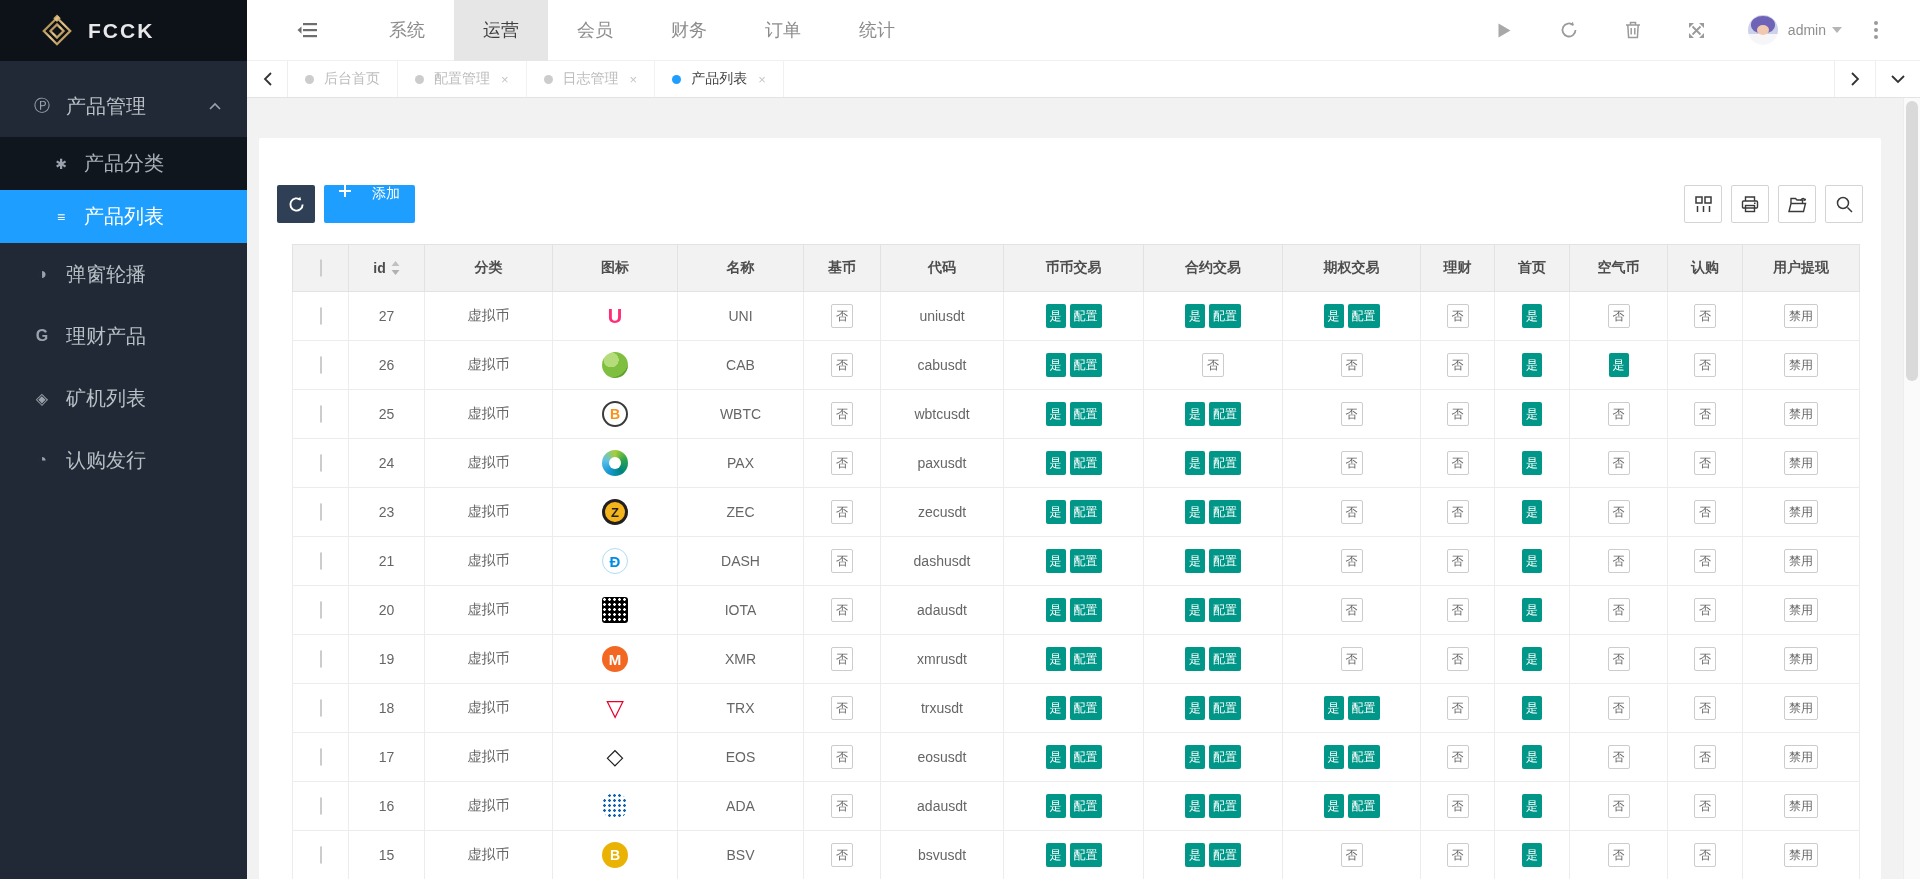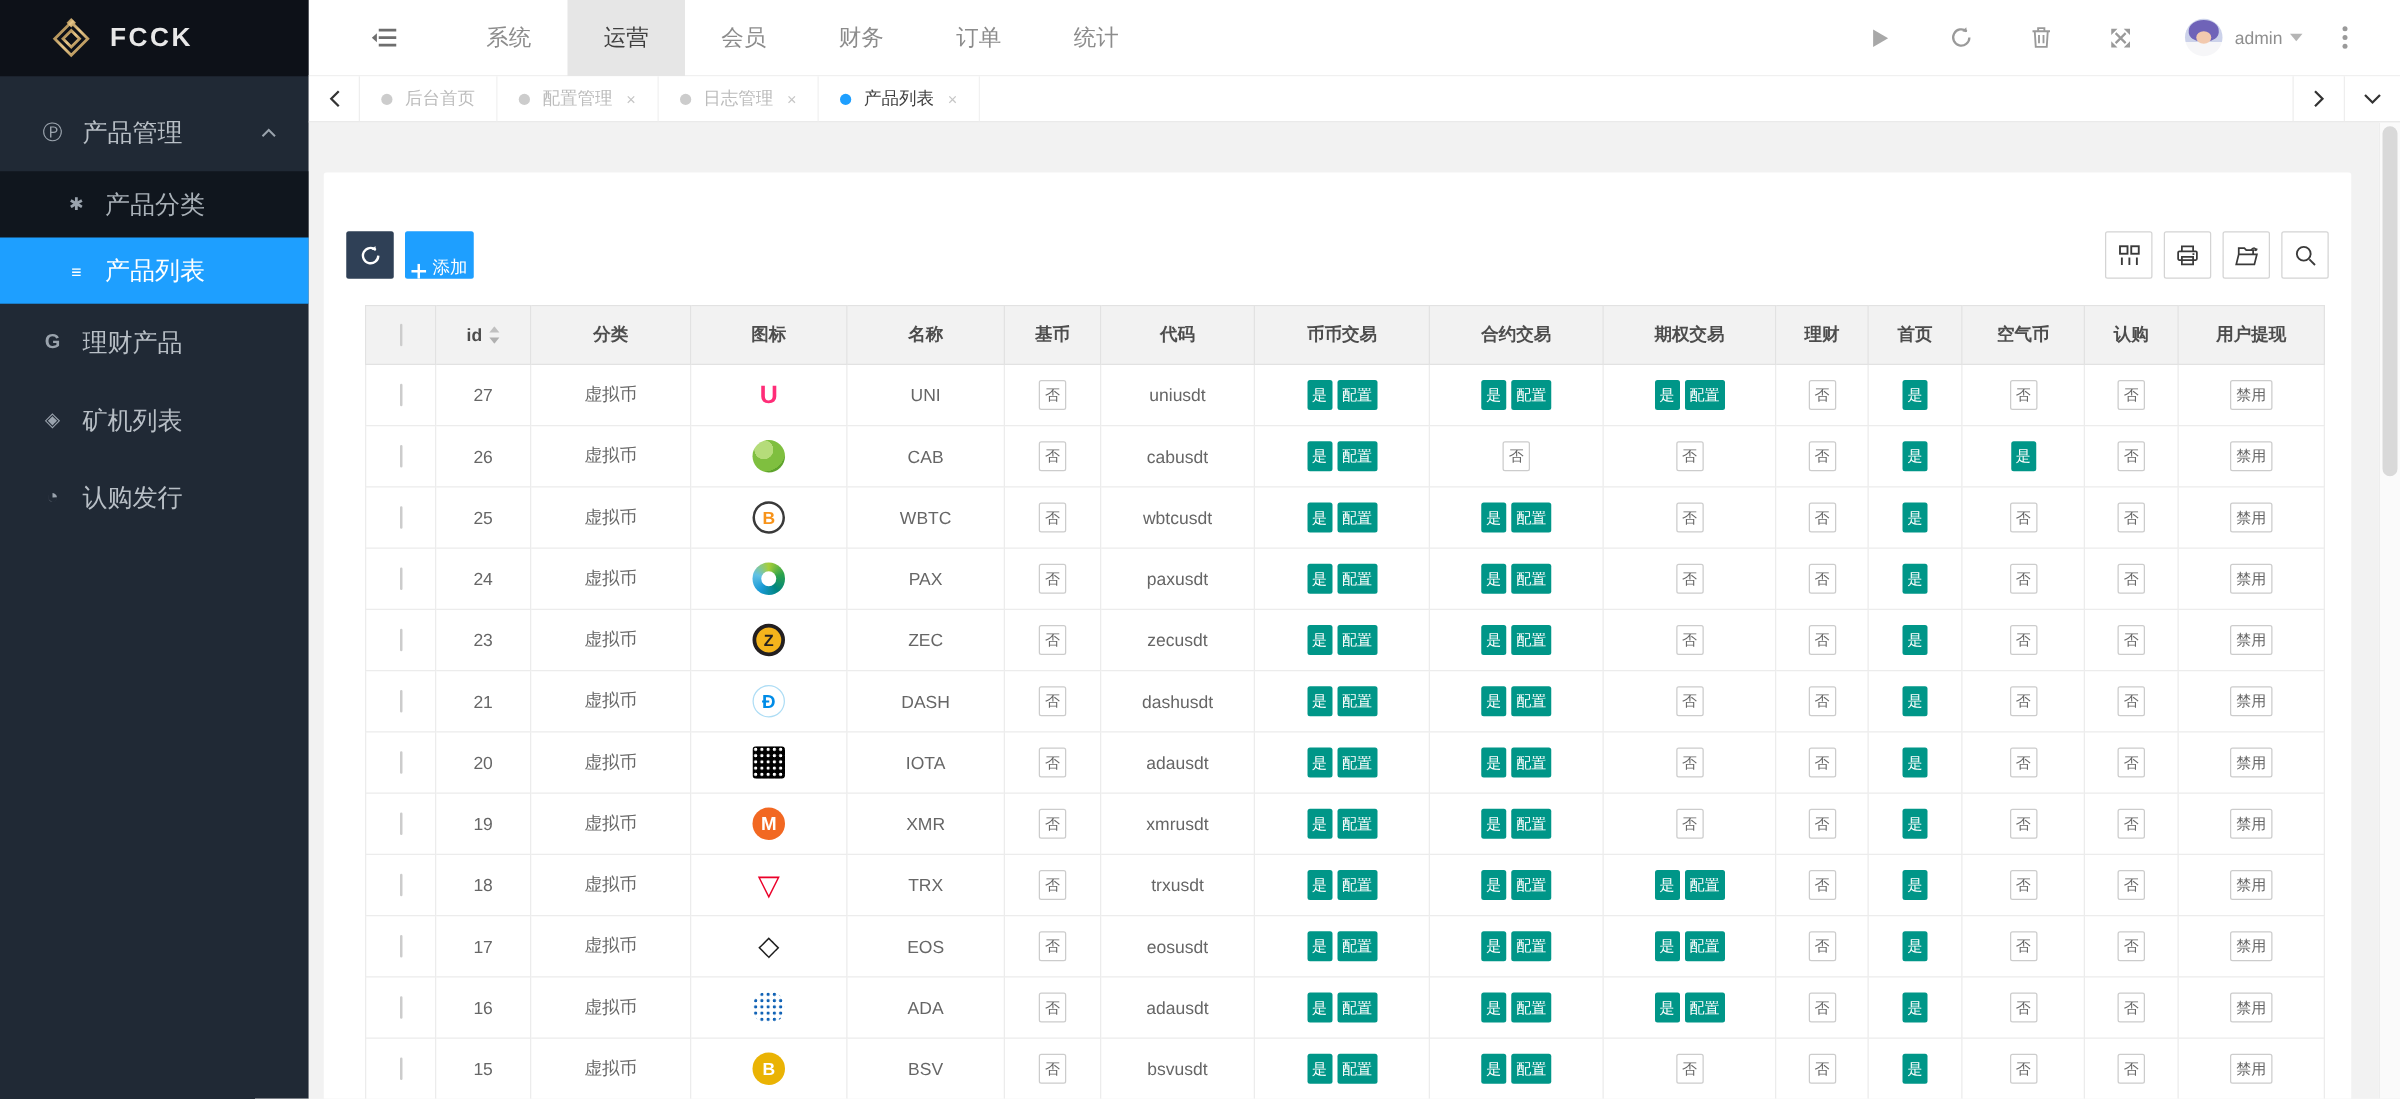--- a/index.html
+++ b/index.html
@@ -61,21 +61,21 @@
   .tab .x{margin-left:11px;color:#c6c6c6;font-size:13px;}
   .tab .x::before{content:"×";}
   .sp{flex:1;}
 
   
   .content{flex:1;background:#f2f2f2;position:relative;padding:40px 39px 0 12px;overflow:hidden;}
   .card{background:#fff;border-radius:2px;min-height:860px;padding:47px 18px 0 18px;}
   .toolbar{display:flex;align-items:center;margin-bottom:21px;}
   .btn-dark{width:38px;height:38px;background:#2f4056;border:none;border-radius:2px;display:flex;align-items:center;justify-content:center;cursor:pointer;}
   .btn-add{height:38px;margin-left:9px;background:#1e9fff;color:#fff;border:none;border-radius:2px;font-size:14px;
-    display:flex;align-items:flex-end;padding:0 5px;cursor:pointer;font-family:inherit;}
+    display:flex;align-items:flex-start;padding:0 15px;cursor:pointer;font-family:inherit;gap:16px;}
   .btn-add svg{margin-right:5px;}
   .tool-icons{margin-left:auto;display:flex;gap:9px;}
   .ibtn{width:38px;height:38px;background:#fff;border:1px solid #d4d4d4;border-radius:2px;display:flex;align-items:center;justify-content:center;cursor:pointer;}
 
   
   .table-wrap{margin:0 15px;}
   table{width:100%;table-layout:fixed;border-collapse:collapse;}
   th{height:47px;background:#f2f2f2;border:1px solid #e2e2e2;color:#4d4d4d;font-weight:700;font-size:14px;text-align:center;}
   td{height:49px;border:1px solid #ececec;text-align:center;color:#666;font-size:14px;background:#fff;}
   .ckb{width:19px;height:21px;border:1px solid #ccc;border-radius:3px;background:#fff;margin:0 auto;cursor:pointer;}
@@ -126,20 +126,24 @@
       </div>
       <div class="submenu">
         <div class="smi">
           <i class="ic ic-burst"></i>
           <span>产品分类</span>
         </div>
         <div class="smi active">
           <i class="ic ic-list"></i>
           <span>产品列表</span>
         </div>
+      </div>
+      <div class="mi">
+        <i class="ic ic-pop"></i>
+        <span>弹窗轮播</span>
       </div>
       <div class="mi">
         <i class="ic ic-g"></i>
         <span>理财产品</span>
       </div>
       <div class="mi">
         <i class="ic ic-miner"></i>
         <span>矿机列表</span>
       </div>
       <div class="mi">

